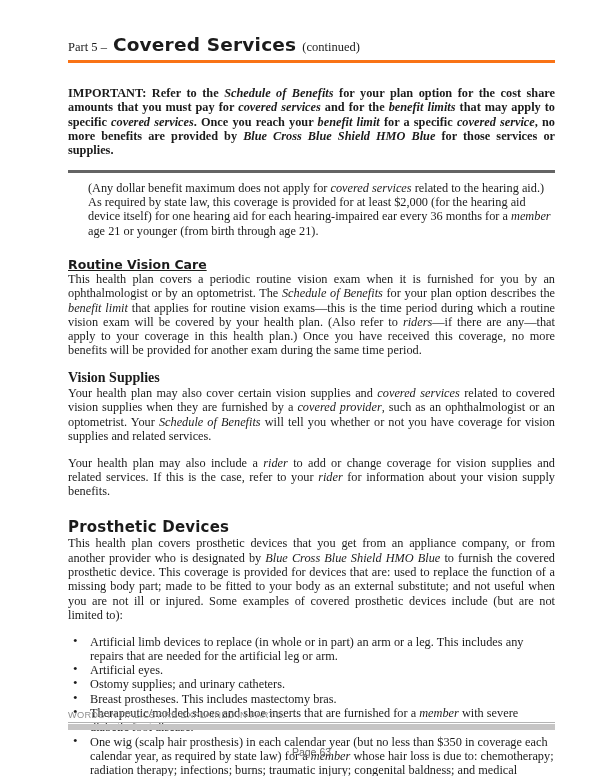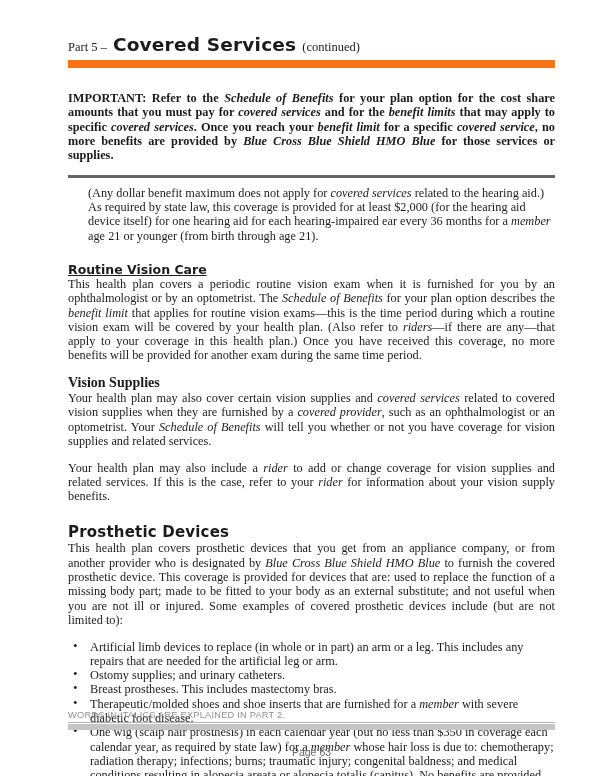--- a/index.html
+++ b/index.html
@@ -11,21 +11,21 @@
     overflow:hidden;
     color:#1b1b1b;
     font-family:"Liberation Serif", serif;
   }
   .content{
     position:absolute;
     left:68px; right:45px; top:34px;
   }
   
   .doc-header{
-    border-bottom:8px solid #f97316;
+    border-bottom:3px solid #f97316;
     padding-bottom:5px;
     white-space:nowrap;
   }
   .part-label, .continued-label{
     font-size:12.5px;
     font-family:"Liberation Serif", serif;
   }
   .doc-title{
     font-family:"DejaVu Sans", sans-serif;
     font-weight:bold;
@@ -146,20 +146,21 @@
     <p class="para">This health plan covers a periodic routine vision exam when it is furnished for you by an ophthalmologist or by an optometrist. The <em>Schedule of Benefits</em> for your plan option describes the <em>benefit limit</em> that applies for routine vision exams—this is the time period during which a routine vision exam will be covered by your health plan. (Also refer to <em>riders</em>—if there are any—that apply to your coverage in this health plan.) Once you have received this coverage, no more benefits will be provided for another exam during the same time period.</p>
 
     <div class="h-serif">Vision Supplies</div>
     <p class="para">Your health plan may also cover certain vision supplies and <em>covered services</em> related to covered vision supplies when they are furnished by a <em>covered provider</em>, such as an ophthalmologist or an optometrist. Your <em>Schedule of Benefits</em> will tell you whether or not you have coverage for vision supplies and related services.</p>
     <p class="para gap">Your health plan may also include a <em>rider</em> to add or change coverage for vision supplies and related services. If this is the case, refer to your <em>rider</em> for information about your vision supply benefits.</p>
 
     <div class="h-sans-lg">Prosthetic Devices</div>
     <p class="para">This health plan covers prosthetic devices that you get from an appliance company, or from another provider who is designated by <em>Blue Cross Blue Shield HMO Blue</em> to furnish the covered prosthetic device. This coverage is provided for devices that are: used to replace the function of a missing body part; made to be fitted to your body as an external substitute; and not useful when you are not ill or injured. Some examples of covered prosthetic devices include (but are not limited to):</p>
     <ul class="bullets">
       <li>Artificial limb devices to replace (in whole or in part) an arm or a leg. This includes any repairs that are needed for the artificial leg or arm.</li>
+      <li>Artificial eyes.</li>
       <li>Ostomy supplies; and urinary catheters.</li>
       <li>Breast prostheses. This includes mastectomy bras.</li>
       <li>Therapeutic/molded shoes and shoe inserts that are furnished for a <em>member</em> with severe diabetic foot disease.</li>
       <li>One wig (scalp hair prosthesis) in each calendar year (but no less than $350 in coverage each calendar year, as required by state law) for a <em>member</em> whose hair loss is due to: chemotherapy; radiation therapy; infections; burns; traumatic injury; congenital baldness; and medical conditions resulting in alopecia areata or alopecia totalis (capitus). No benefits are provided for wigs when hair loss is due to: male pattern baldness; female pattern baldness; or natural or premature aging.</li>
     </ul>
   </div>
 
   <div class="footer">
     <div class="footer-note">WORDS IN ITALICS ARE EXPLAINED IN PART 2.</div>
     <div class="footer-bar"></div>

